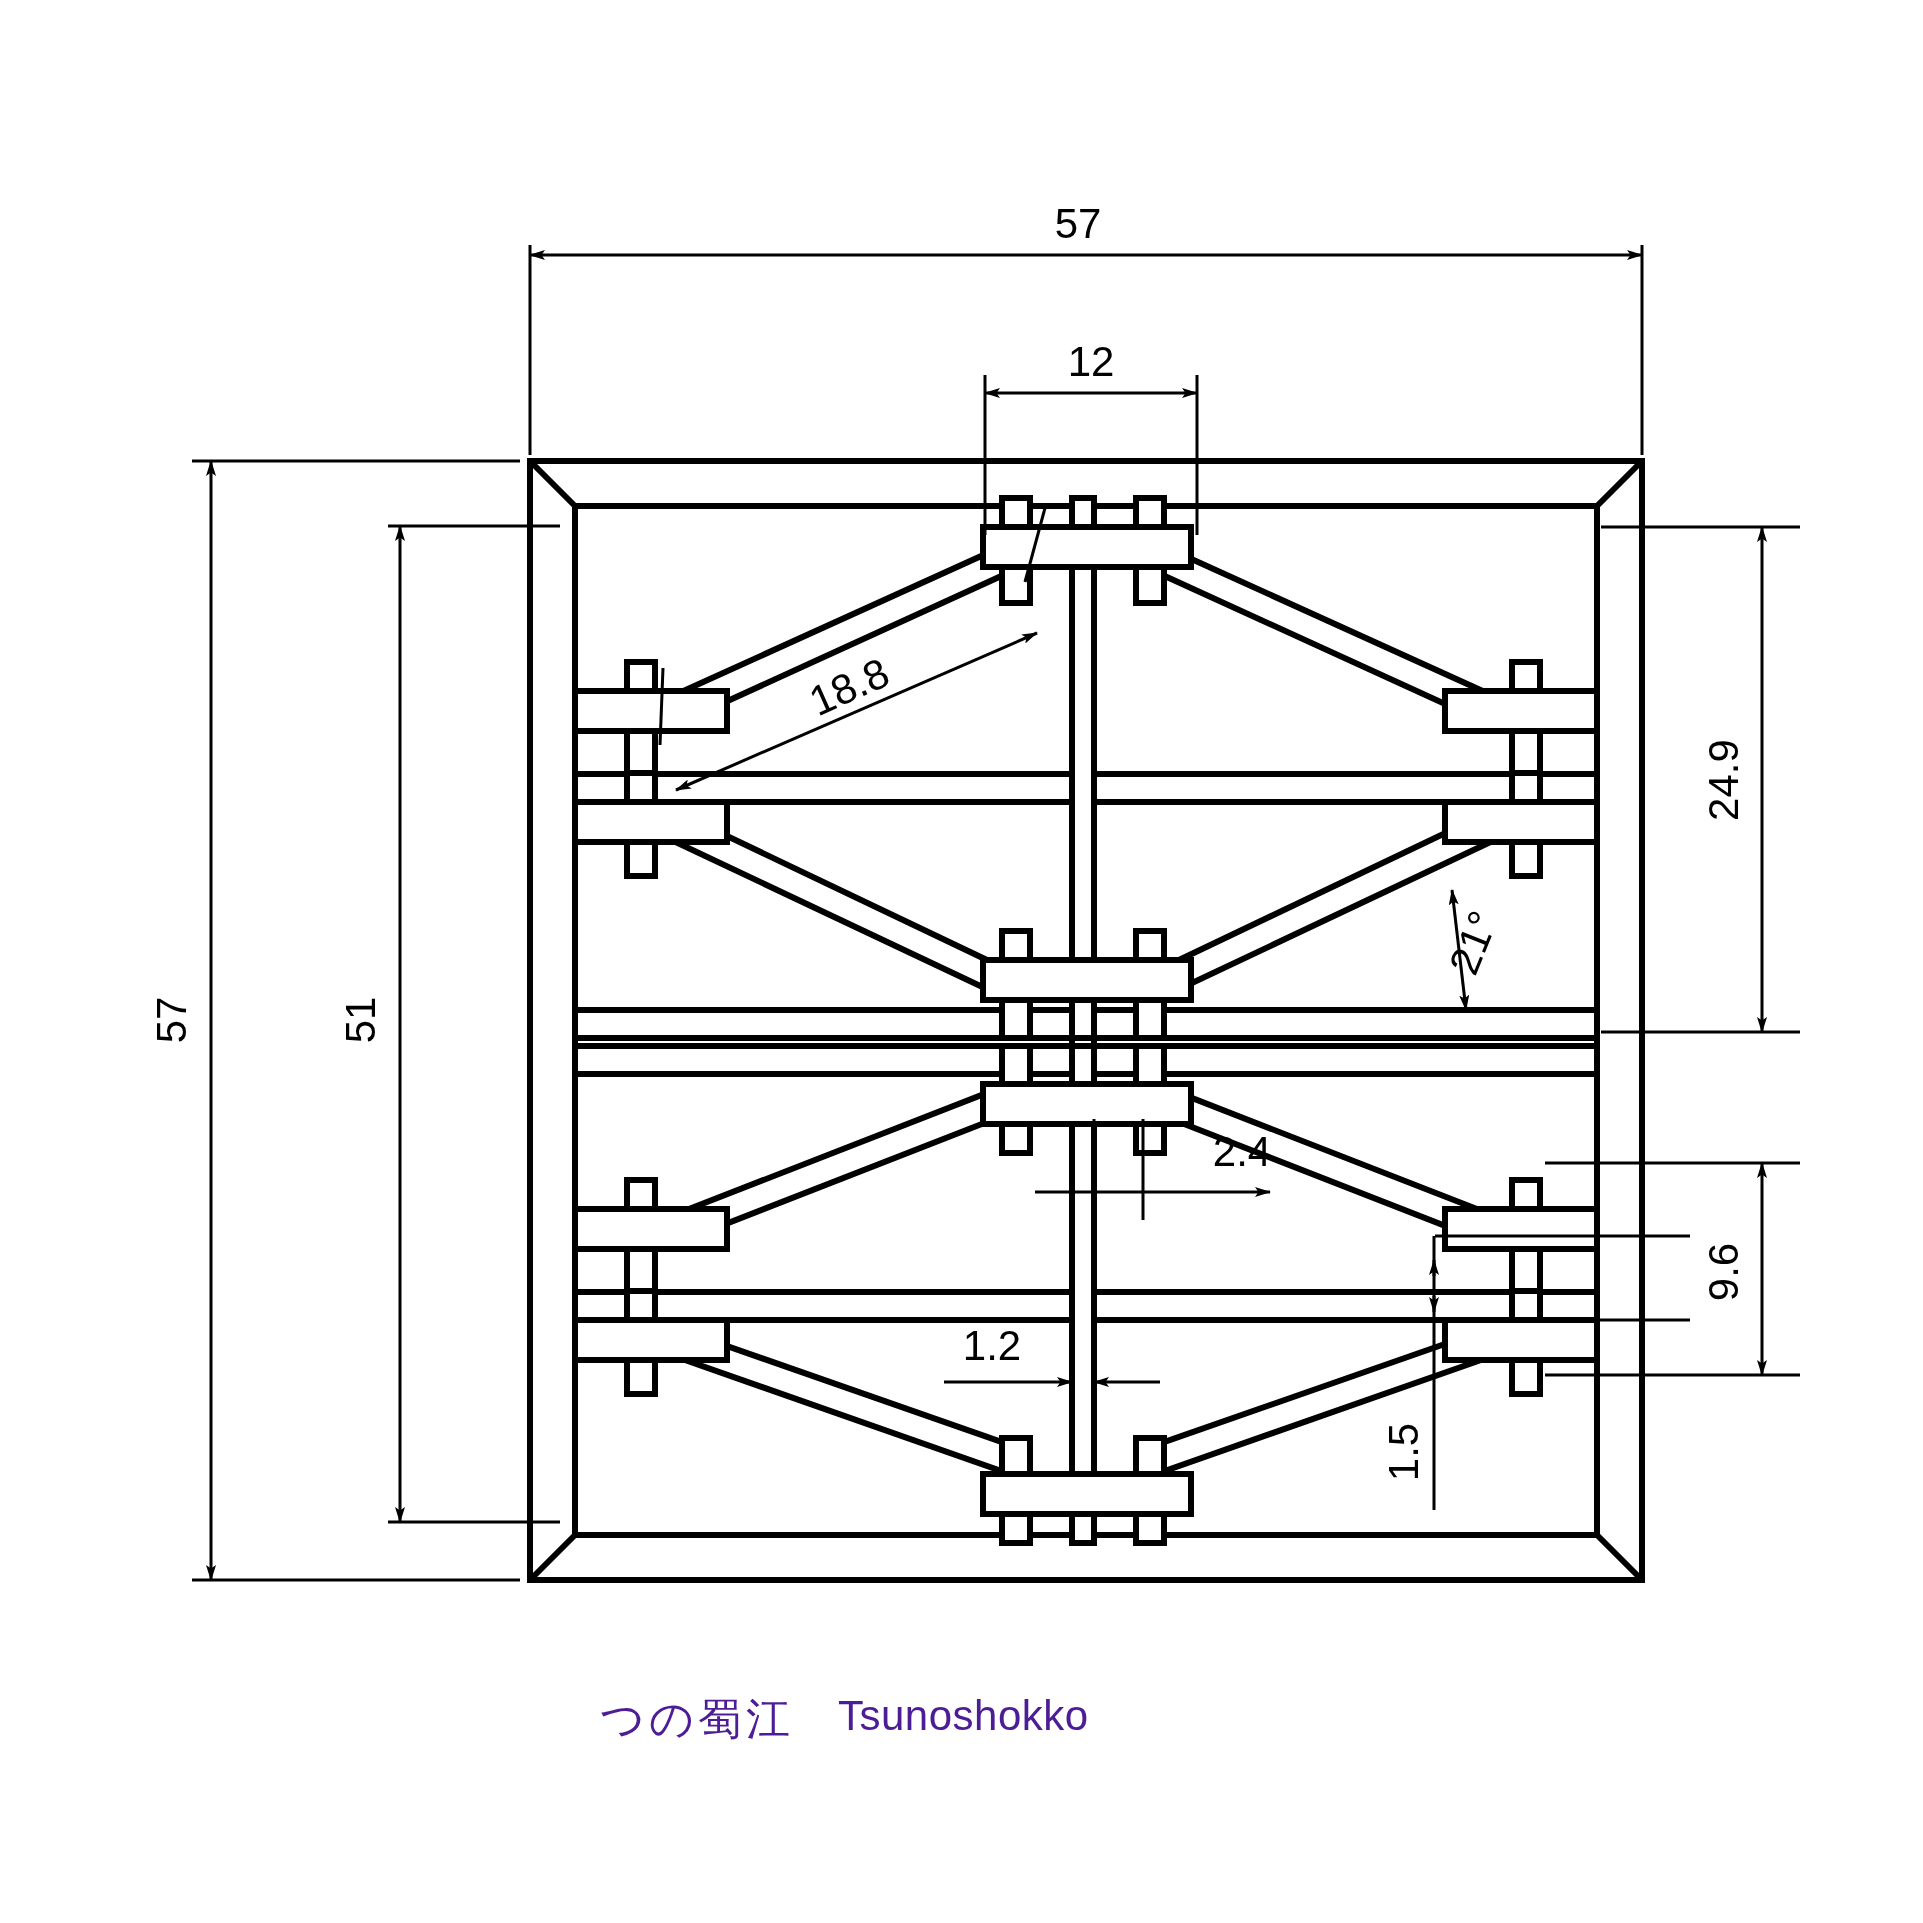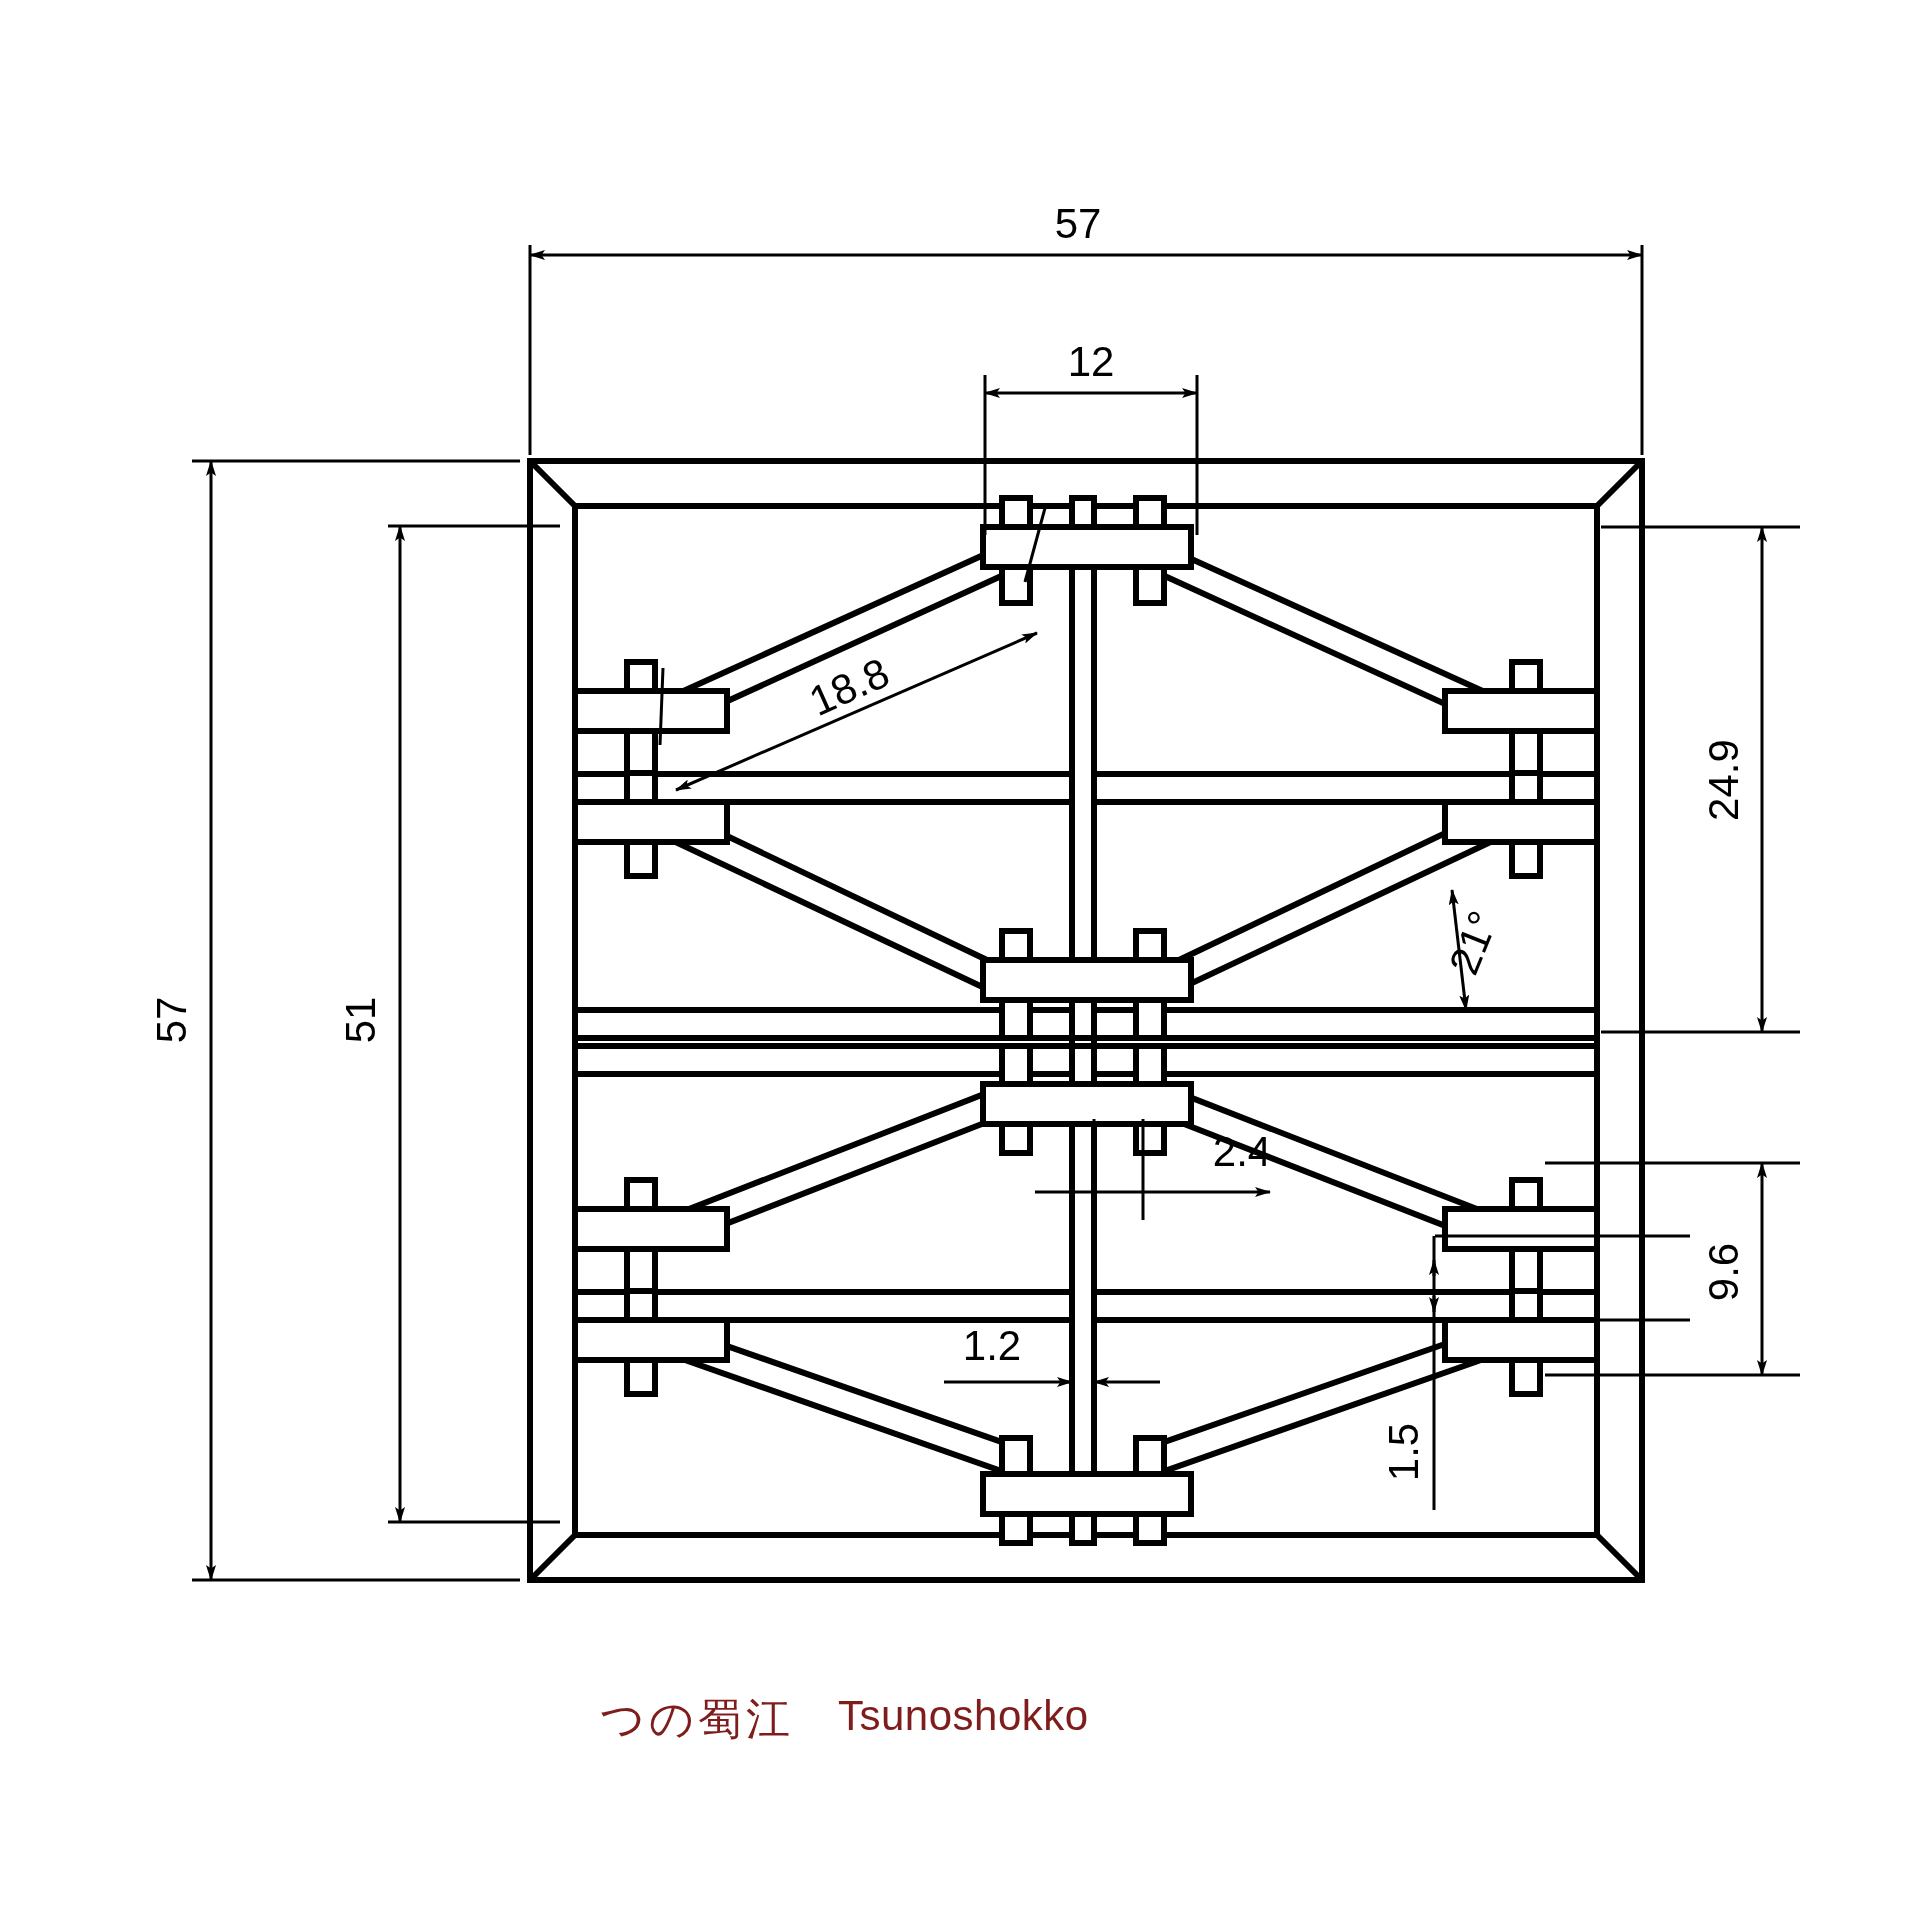--- a/index.html
+++ b/index.html
@@ -1,19 +1,19 @@
 <!DOCTYPE html>
 <html><head>
 <meta charset="utf-8">
 <style>
   html,body{margin:0;padding:0;background:#ffffff;}
   body{width:1923px;height:1923px;position:relative;font-family:"Liberation Sans",sans-serif;overflow:hidden;}
   #stage{position:absolute;left:0;top:0;width:1923px;height:1392px;}
   svg{display:block;}
-  .cap{position:absolute;font-family:"Liberation Sans",sans-serif;color:#7f1d1d;white-space:pre;}
+  .cap{position:absolute;font-family:"Liberation Sans",sans-serif;color:#4c1d95;white-space:pre;}
   #caption-jp{left:600px;top:1690px;font-size:44px;letter-spacing:4px;}
   #caption-romaji{left:838px;top:1692px;font-size:42px;letter-spacing:0.5px;text-align:right;}
 </style>
 </head>
 <body>
 
 <div id="stage">
 <svg width="1923" height="1923" viewBox="0 0 1923 1923">
   <defs>
     <marker id="ah" markerWidth="16" markerHeight="10" refX="15" refY="5" orient="auto" markerUnits="userSpaceOnUse">

